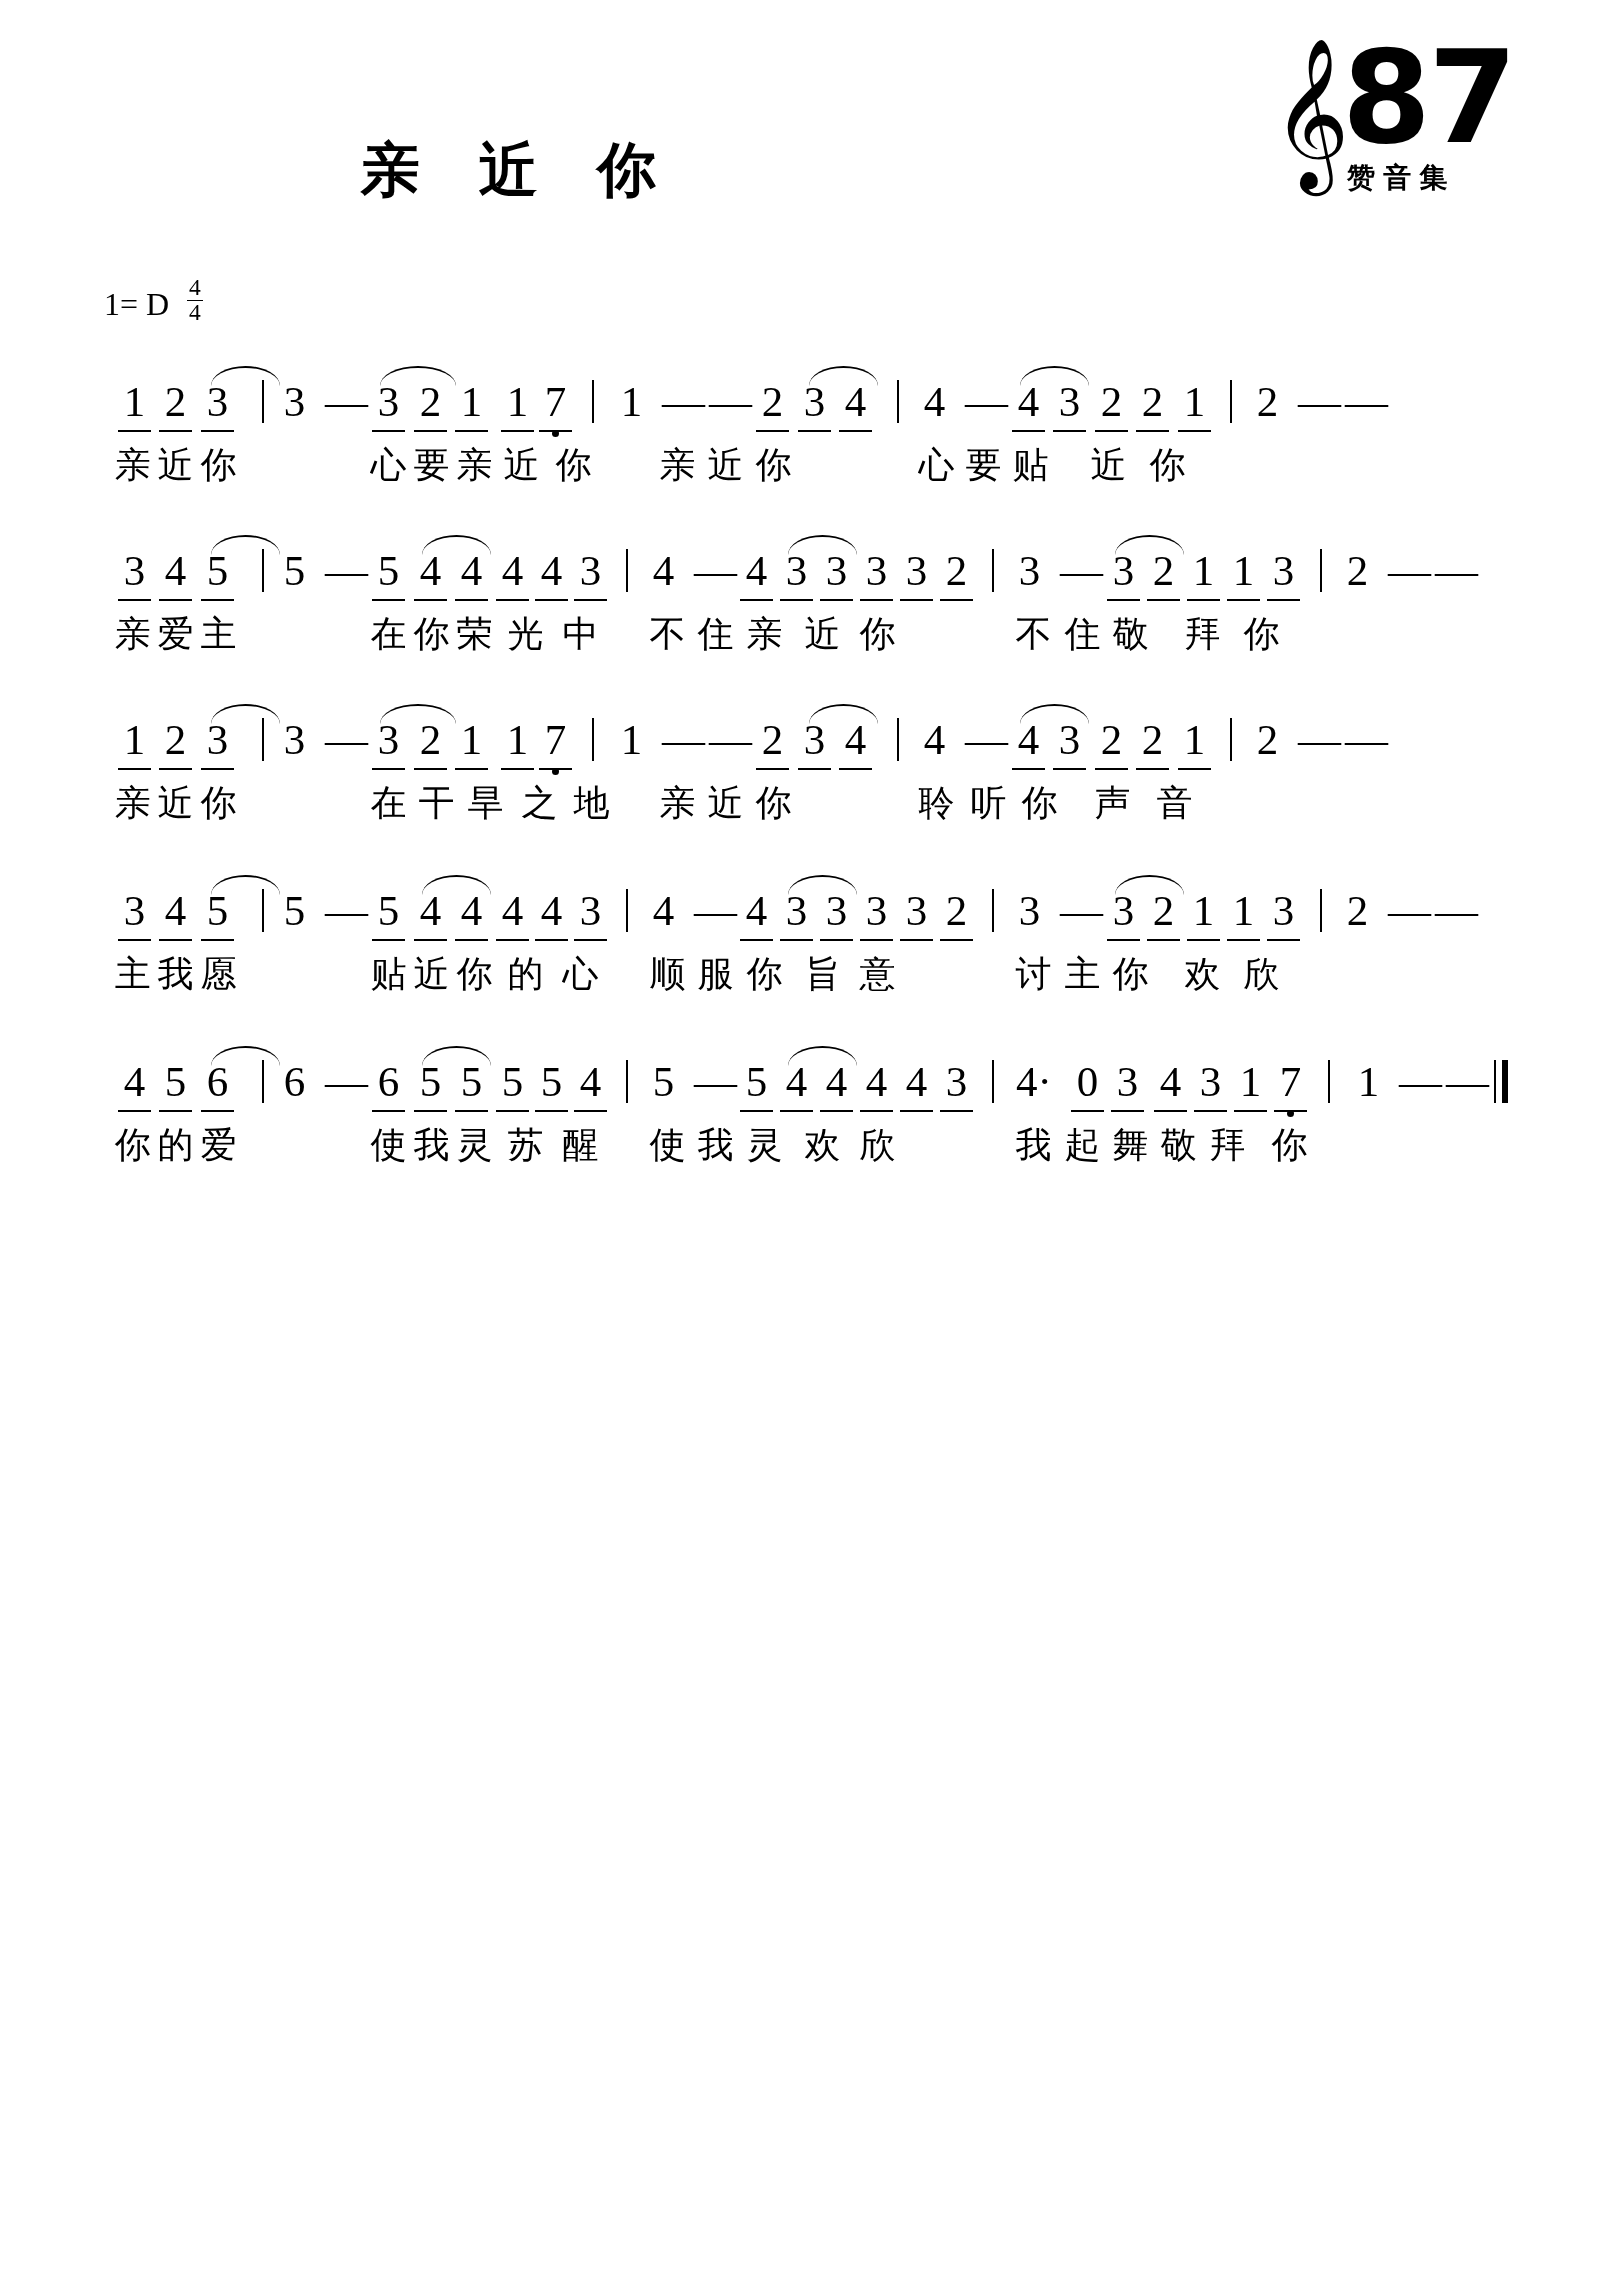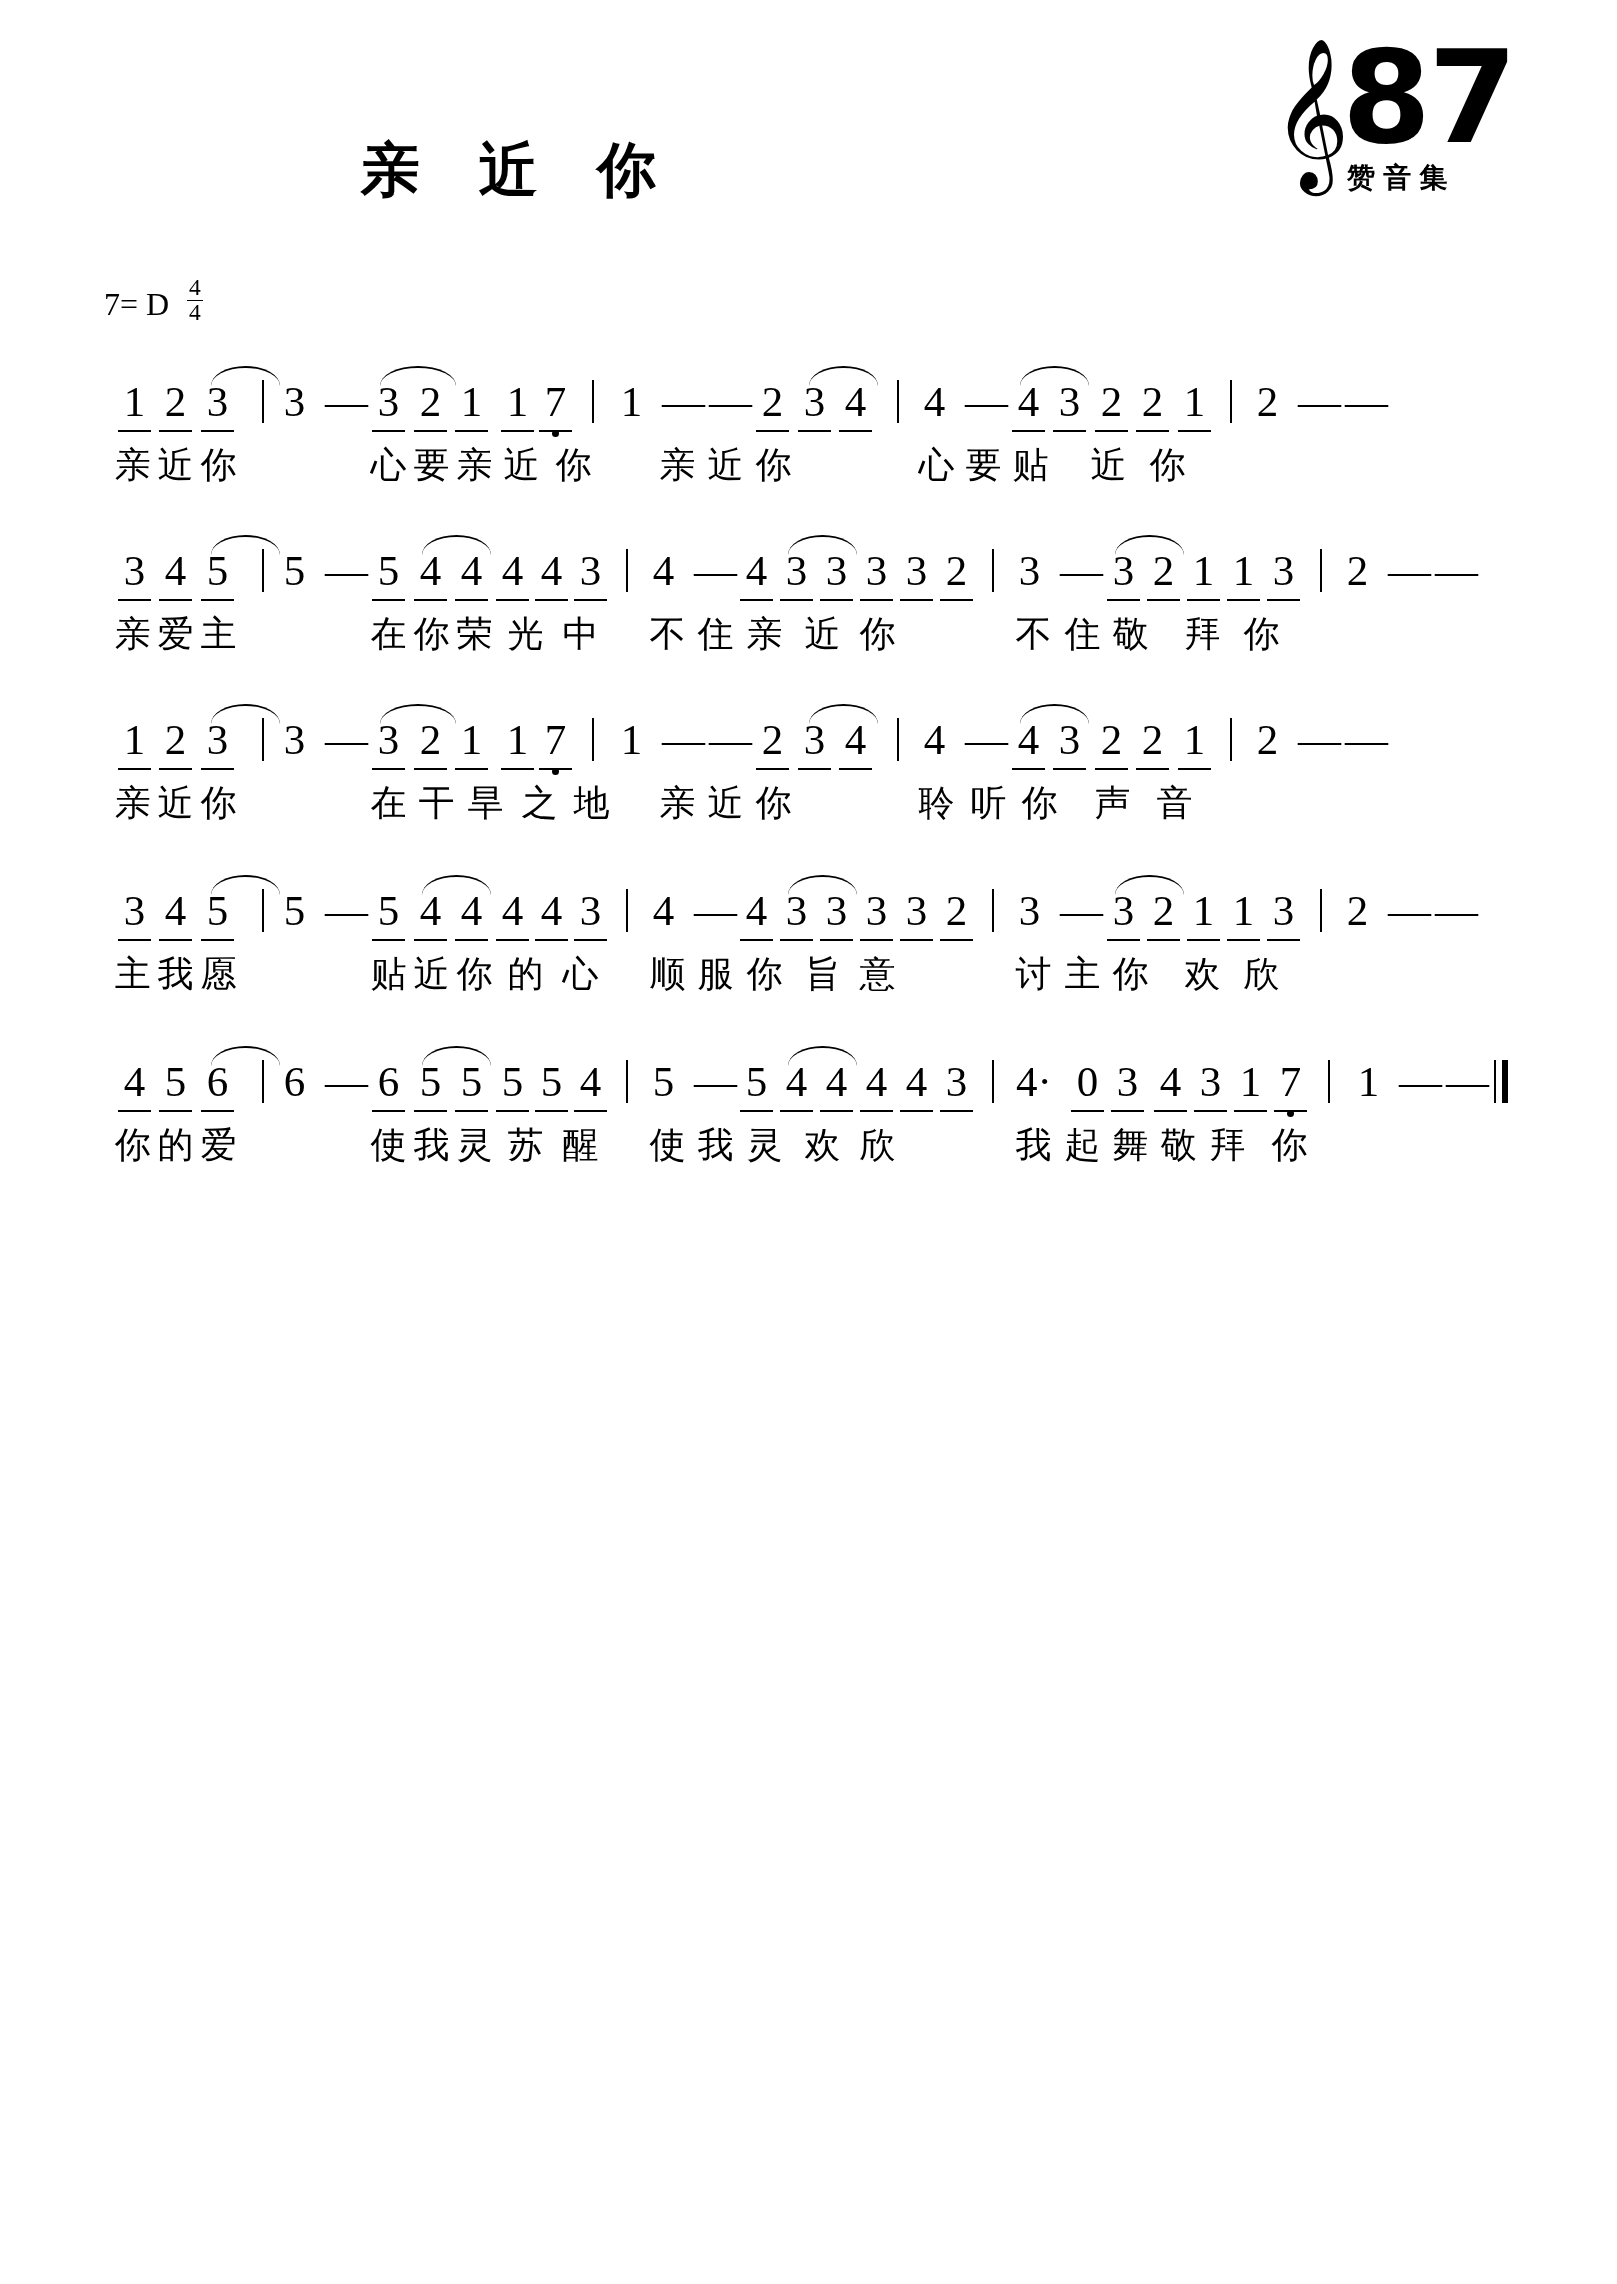--- a/index.html
+++ b/index.html
@@ -172,21 +172,21 @@
 
 <div id="badge">
   <span class="clef">𝄞</span>
   <span class="num">87</span>
   <span class="coll">赞音集</span>
 </div>
 
 <div id="title">亲 近 你</div>
 
 <div id="keyline">
-  <span>7= D</span>
+  <span>1= D</span>
   <span class="frac">
     <span class="top">4</span>
     <span class="bot">4</span>
   </span>
 </div>
 
 <div class="system" style="top:377px">
   <div class="noteline">
     <span class="tok u1" style="left:14px;width:33px">1</span>
     <span class="tok u1" style="left:55px;width:33px">2</span>

